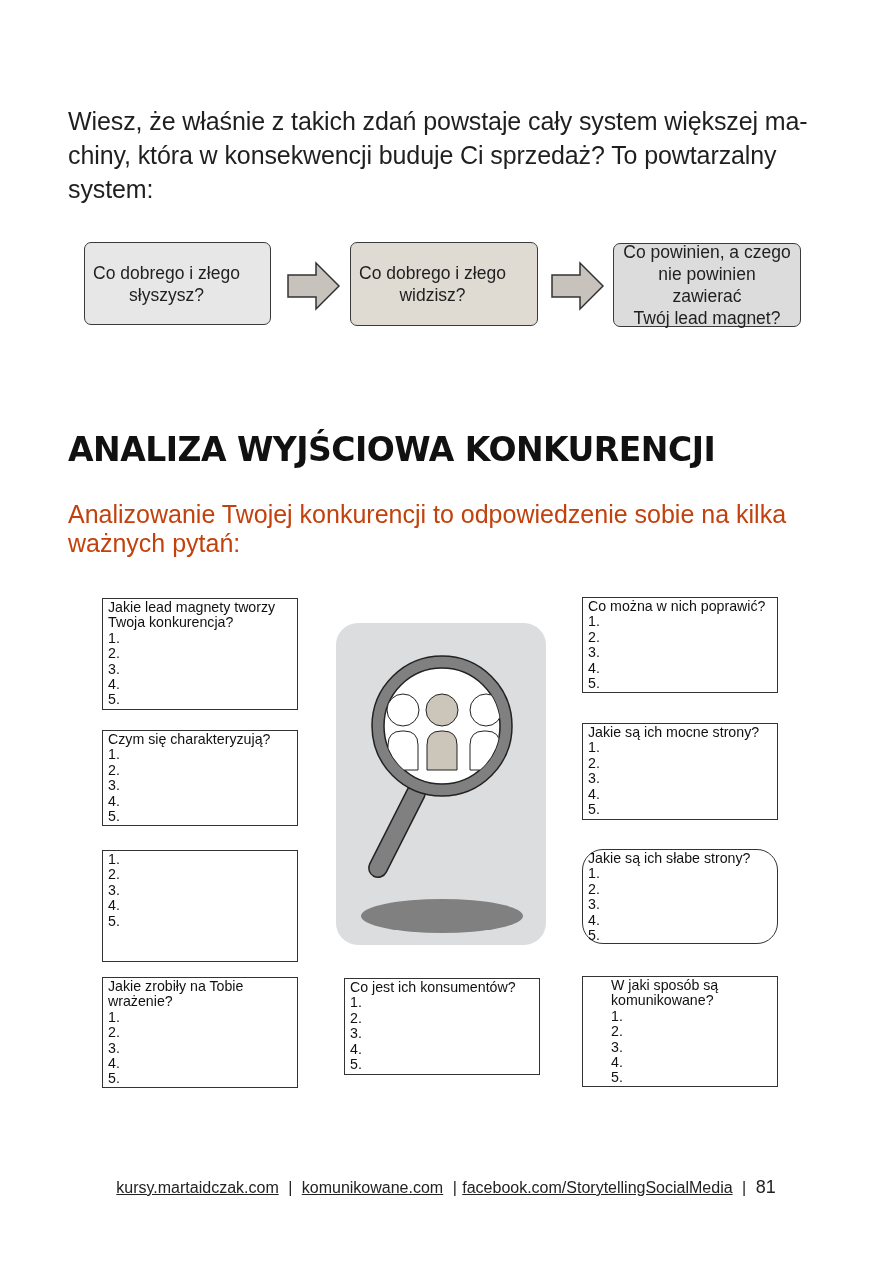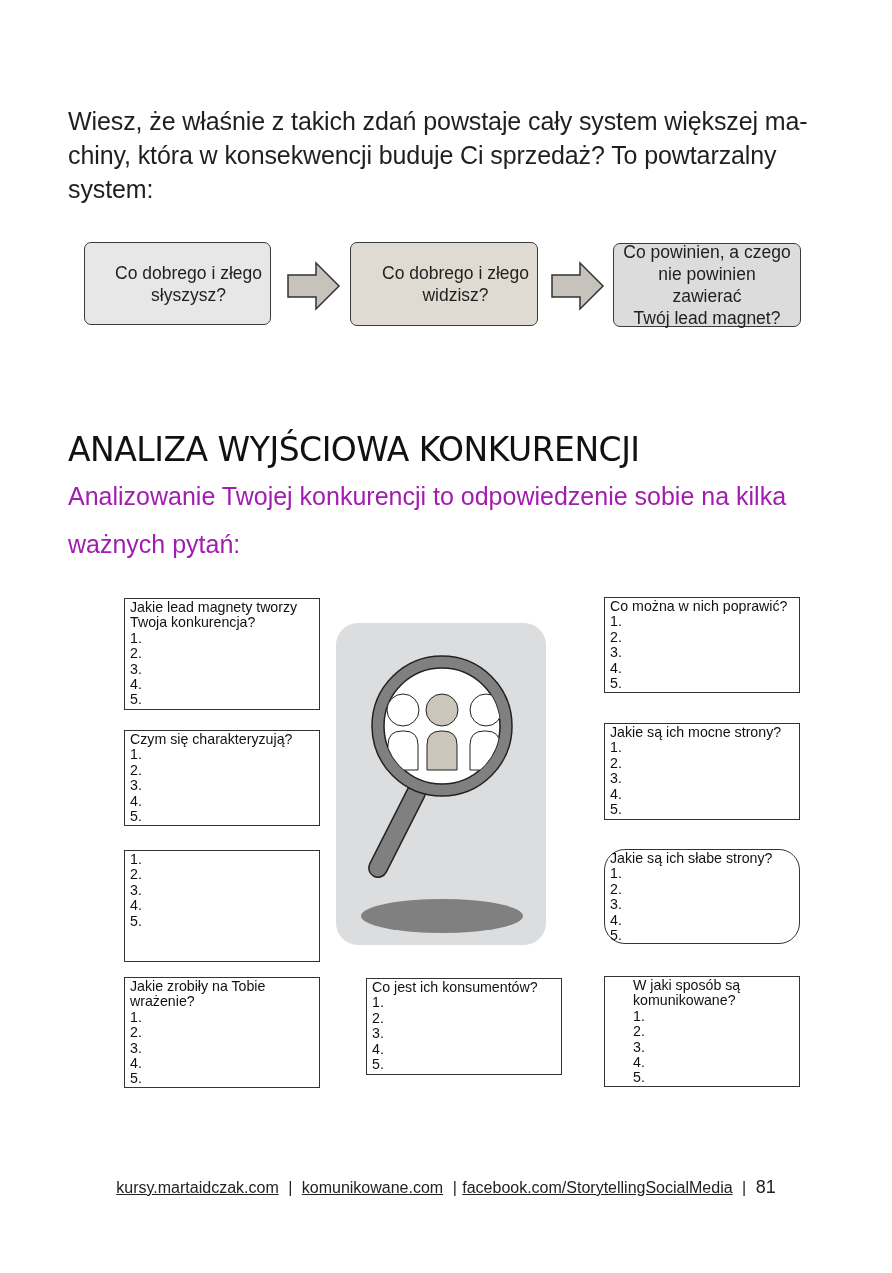--- a/index.html
+++ b/index.html
@@ -1,32 +1,32 @@
 <!DOCTYPE html>
 <html><head>
 <meta charset="utf-8">
 <style>
   html, body { margin: 0; padding: 0; background: #ffffff; }
   body { width: 892px; height: 1273px; position: relative; overflow: hidden;
          font-family: "Liberation Sans", sans-serif; color: #1a1a1a; }
   .intro { position: absolute; left: 68px; top: 104px; width: 748px;
            font-size: 25px; line-height: 34px; letter-spacing: -0.1px; color: #1f1f1f; }
   .flow-box { position: absolute; border: 1.5px solid #3a3a3a; border-radius: 7px;
-              display: flex; align-items: center; justify-content: flex-end; text-align: center;
+              display: flex; align-items: center; justify-content: flex-start; text-align: center;
               font-size: 17.5px; line-height: 22px; color: #1f1f1f; box-sizing: border-box; padding: 4px 8px; }
   .flow-box span { white-space: pre-line; }
   .arrow { position: absolute; }
   .section-title { position: absolute; left: 68px; top: 430px; font-size: 33px;
                    font-family: "DejaVu Sans", sans-serif; letter-spacing: -0.5px;
-                   color: #111; font-weight: normal; }
-  .lead { position: absolute; left: 68px; top: 472px; width: 748px;
-          font-size: 25px; line-height: 48px; color: #a21caf; }
+                   color: #111; font-weight: bold; }
+  .lead { position: absolute; left: 68px; top: 500px; width: 748px;
+          font-size: 25px; line-height: 29px; color: #c2410c; }
   .qbox { position: absolute; width: 196px; border: 1.5px solid #333; box-sizing: border-box;
           padding: 1px 5px 1px 5px; font-family: "Liberation Sans", sans-serif;
-          font-size: 14.2px; line-height: 15.4px; color: #111; margin-left: 22px; }
+          font-size: 14.2px; line-height: 15.4px; color: #111; }
   .qbox .q { white-space: pre-line; }
   .qbox .item { display: block; }
   .illus { position: absolute; left: 336px; top: 623px; }
   .footer { position: absolute; top: 1177px; left: 0; width: 892px; text-align: center;
             font-size: 16px; color: #222; }
   .footer a { color: #222; text-decoration: underline; }
   .footer .sep { margin: 0 5px; }
 </style>
 </head>
 <body>

